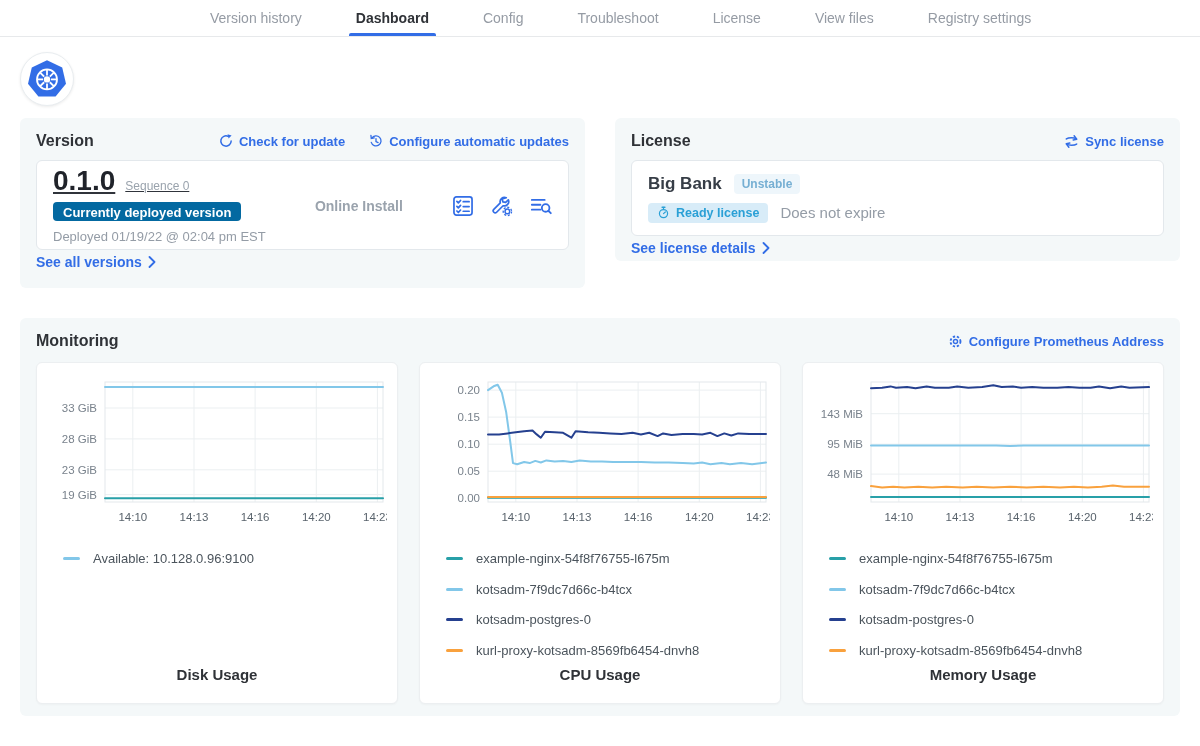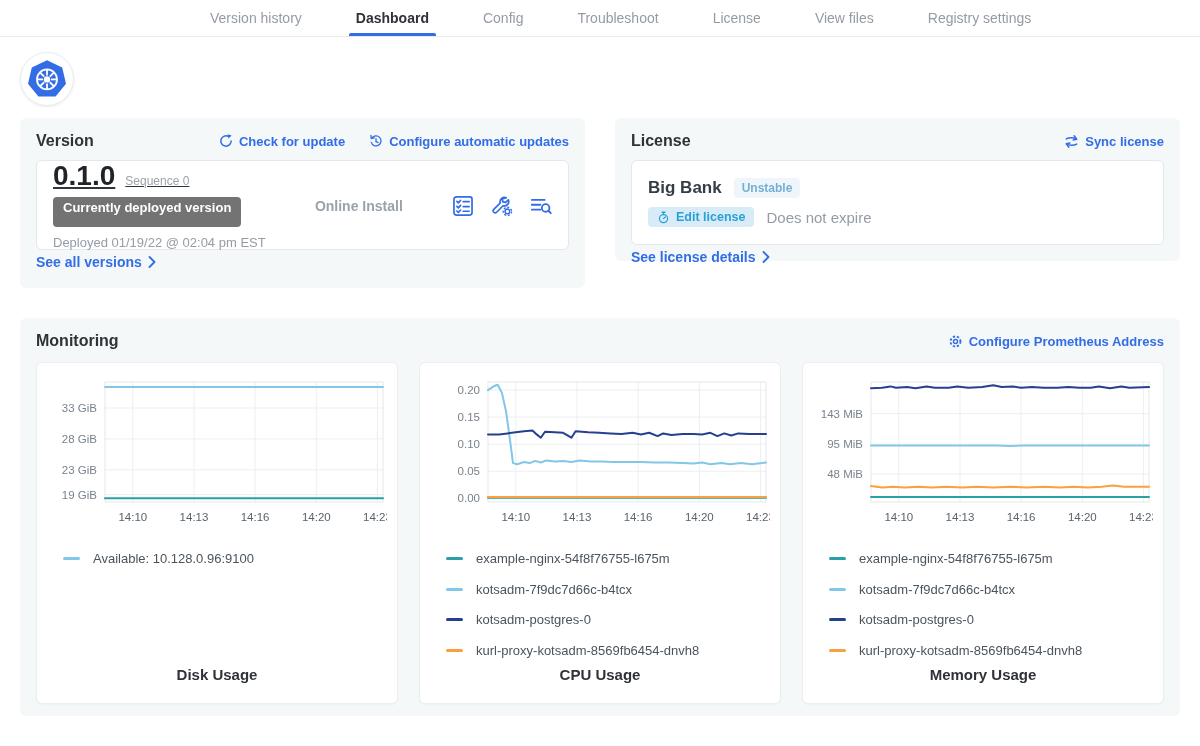--- a/index.html
+++ b/index.html
@@ -33,26 +33,26 @@
   .version-panel { width:565px; height:170px; }
   .license-panel { width:565px; height:143px; }
 
   .version-card { height:90px; padding:11px 16px 10px 16px; display:flex; align-items:center; }
   .vc-left { flex:0 0 auto; }
   .vc-mid { flex:1; display:flex; justify-content:center; }
   .vc-right { flex:0 0 auto; display:flex; align-items:center; gap:17px; }
   .ver-line { display:flex; align-items:baseline; gap:10px;text-decoration:underline; }
   .ver-number { font-size:28px; font-weight:700; color:#20232a; line-height:1; }
   .ver-seq { font-size:12px; color:#9aa3ad; }
-  .deploy-badge { display:inline-block; margin-top:7px; background:#737373; color:#fff; font-size:13px; font-weight:700; padding:3px 10px 12px; border-radius:4px; }
+  .deploy-badge { display:inline-block; margin-top:7px; background:#0369a1; color:#fff; font-size:13px; font-weight:700; padding:3px 10px 1px; border-radius:4px; }
   .deployed-at { margin-top:8px; font-size:13px; color:#949ca6; }
   .install-type { font-size:14px; font-weight:700; color:#9aa3ad; }
   .see-link { margin-top:3px; }
 
-  .license-card { height:85px; padding:10px 16px; display:flex; flex-direction:column; justify-content:center; gap:9px; }
+  .license-card { height:76px; padding:10px 16px; display:flex; flex-direction:column; justify-content:center; gap:9px; }
   .lc-row { display:flex; align-items:center; gap:12px; }
   .license-name { font-size:17px; font-weight:700; color:#363d46; }
   .channel-badge { background:#eef6fb; color:#76afd3; font-size:12px; font-weight:700; padding:3px 8px; border-radius:4px; }
   .trial-badge { background:#d8ecf8; color:#2aa0d6; font-size:12.5px; font-weight:700; padding:3px 9px; border-radius:4px; display:inline-flex; align-items:center; gap:6px; }
   .expire-text { font-size:15px; color:#949ca6; }
 
   
   .monitoring-panel { margin:30px 20px 0 20px; height:398px; }
   .charts-row { display:flex; gap:21px; margin-top:12px; }
   .chart-card { width:362px; height:342px; background:#fff; border:1px solid #eceff1; border-radius:6px; padding:13px 10px 18px 10px; display:flex; flex-direction:column; box-shadow:0 1px 2px rgba(0,0,0,.03); }
@@ -208,21 +208,21 @@
       <div class="lc-row">
         <span class="trial-badge">
           <span class="icon">
             <svg width="13" height="13" viewBox="0 0 14 14" fill="none" stroke="#2aa0d6" stroke-width="1.3" stroke-linecap="round">
                 <circle cx="7" cy="8.2" r="4.4"></circle>
                 <line x1="7" y1="8.2" x2="9" y2="6.4"></line>
                 <line x1="5.5" y1="1.3" x2="8.5" y2="1.3" stroke-width="1.6"></line>
                 <line x1="7" y1="1.5" x2="7" y2="3.4"></line>
               </svg>
           </span>
-          <span>Edit license</span>
+          <span>Ready license</span>
         </span>
         <span class="expire-text">Does not expire</span>
       </div>
     </div>
 
     <div class="see-link">
       <a class="link">
         <span>See license details</span>
         <span class="icon">
           <svg width="8" height="12" viewBox="0 0 8 12">

